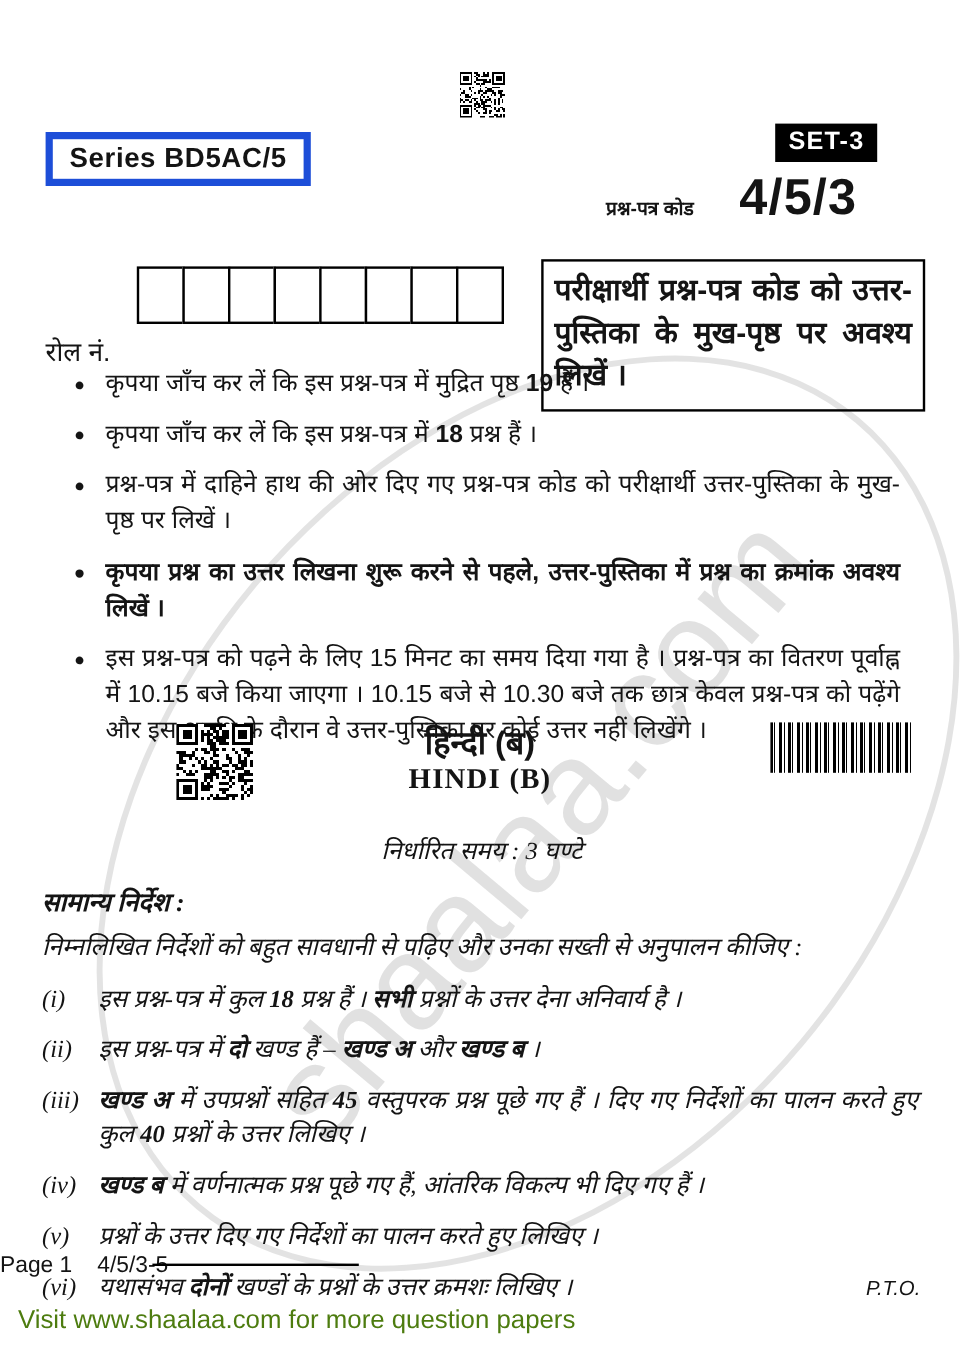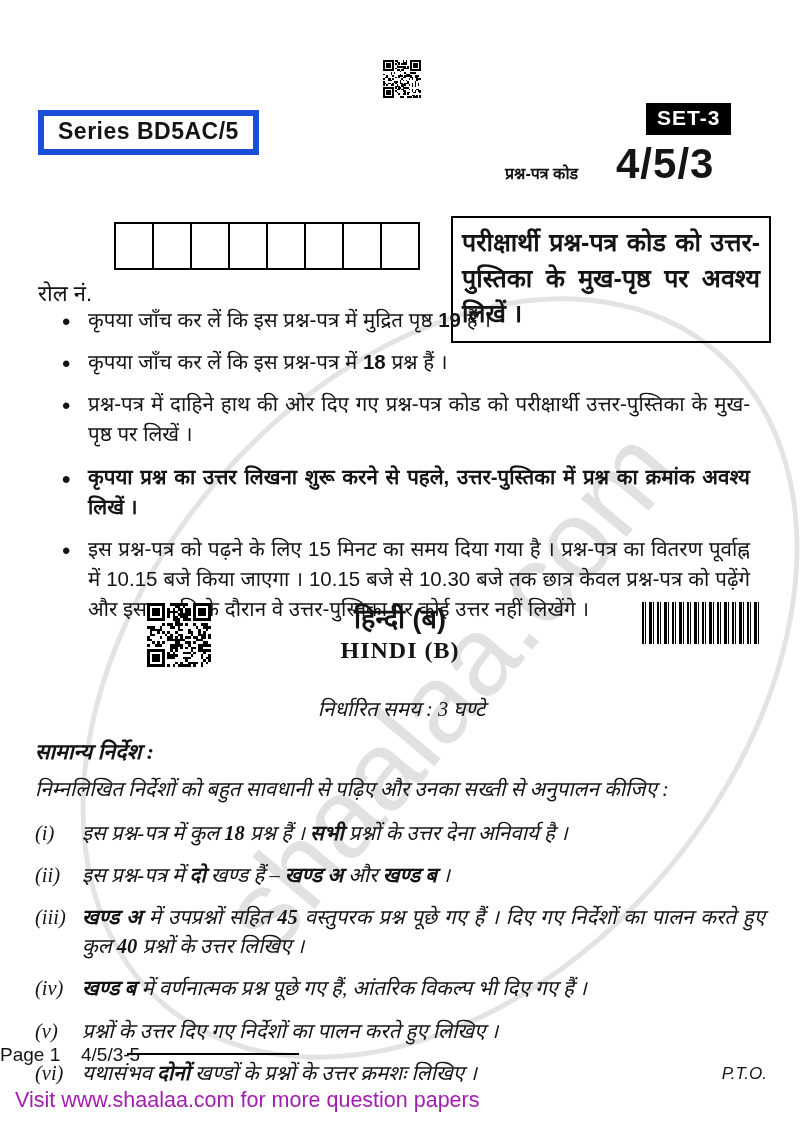--- a/index.html
+++ b/index.html
@@ -75,21 +75,21 @@
   .inst-heading{font-weight:bold;font-size:21.5px;margin-bottom:9px;}
   .inst-intro{margin-bottom:17px;}
   .inst-item{display:flex;margin-bottom:13px;line-height:1.42;}
   .inst-num{flex:none;width:47px;}
   .inst-text{flex:1;text-align:justify;}
   
   .footer-code{position:absolute;left:33px;top:1044px;font-size:19px;margin-left:48px;}
   .footer-line{position:absolute;left:127px;top:1053px;width:172px;border-top:2px solid #000;}
   .footer-page{position:absolute;left:0;right:0;top:1044px;text-align:left;font-size:19px;}
   .footer-pto{position:absolute;right:33px;top:1064px;font-size:17px;font-style:italic;}
-  .site-note{position:absolute;left:15px;top:1088px;font-size:21.5px;color:#a21caf;}
+  .site-note{position:absolute;left:15px;top:1088px;font-size:21.5px;color:#4d7c0f;}
   svg.qr{display:block;width:100%;height:100%;}
 </style>
 </head>
 <body>
 
 <div class="page">
 
   <div class="wm-ring"></div>
   <div class="wm-text">shaalaa.com</div>
 

